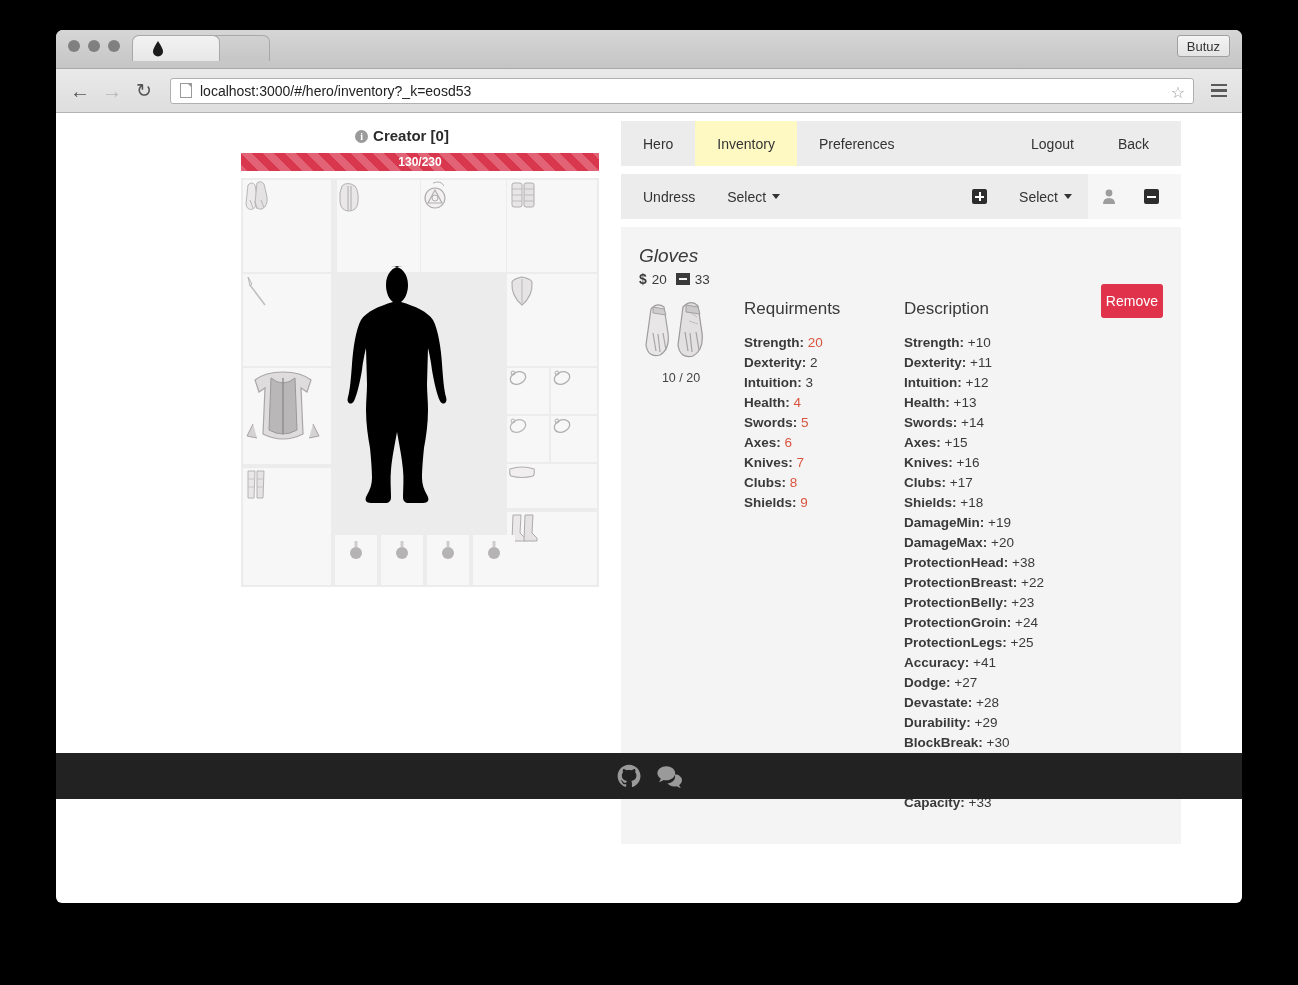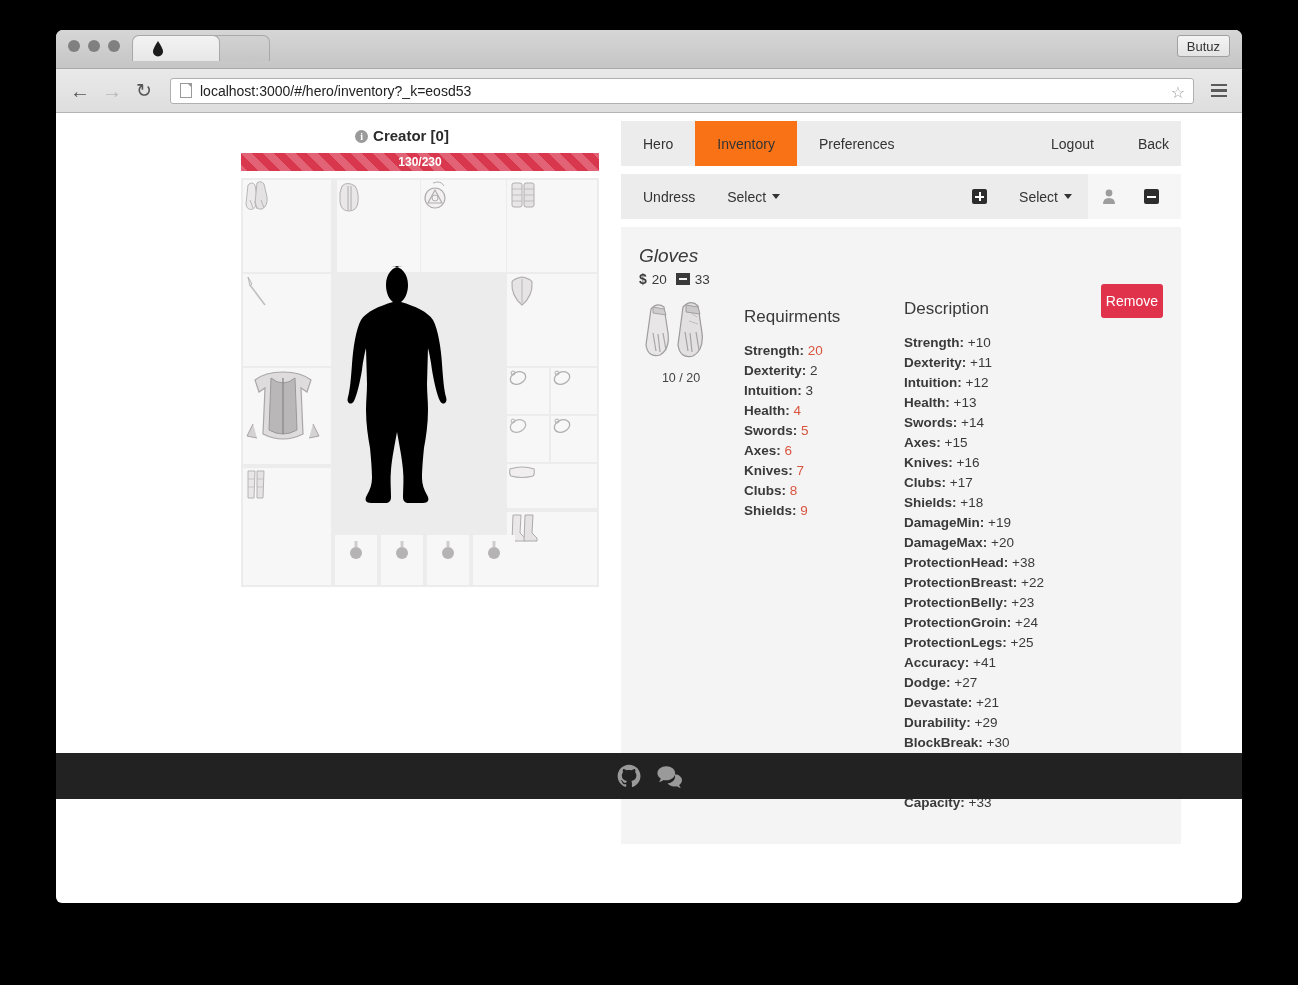--- a/index.html
+++ b/index.html
@@ -166,21 +166,21 @@
   #nav-tabs {
     display: flex; align-items: center;
     height: 45px; margin-top: 8px;
     background: #ececec;
   }
   .nav-tab {
     height: 45px; padding: 0 22px;
     display: flex; align-items: center;
     font-size: 14px; color: #333;
   }
-  .nav-tab.active { background: #f97316; }
+  .nav-tab.active { background: #fef9c3; }
   #nav-spacer { flex: 1; }
 
   #action-toolbar {
     display: flex; align-items: center;
     height: 45px; margin-top: 8px;
     background: #ececec;
   }
   .tool-item {
     height: 45px; padding: 12px 16px;
     display: flex; align-items: center;
@@ -228,21 +228,21 @@
     height: 2px; background: #f4f4f4;
   }
 
   #detail-columns { display: flex; margin-top: 12px; }
   #item-thumb-col { width: 105px; }
   #item-thumb { width: 84px; height: 62px; }
   #item-durability {
     width: 84px; text-align: center; margin-top: 6px;
     font-size: 12.5px; color: #444;
   }
-  .stat-col { width: 160px; margin-top: 8px; }
+  .stat-col { width: 160px; }
   .stat-col-wide { width: 175px; }
   .col-heading {
     font-size: 17px; color: #3a3a3a; margin-bottom: 14px;
   }
   .stat-line {
     font-size: 13.5px; line-height: 20px; color: #3a3a3a;
   }
   .stat-line b { font-weight: bold; }
   .stat-val-red { color: #d9543f; }
   .stat-val-dark { color: #3a3a3a; }
@@ -444,21 +444,21 @@
     </div>
 
     <div id="panel-column">
 
       <div id="nav-tabs">
         <div class="nav-tab">Hero</div>
         <div class="nav-tab active">Inventory</div>
         <div class="nav-tab">Preferences</div>
         <div id="nav-spacer"></div>
         <div class="nav-tab">Logout</div>
-        <div class="nav-tab" style="padding-right:12px;">Back</div>
+        <div class="nav-tab" style="padding-right:32px;">Back</div>
       </div>
 
       <div id="action-toolbar">
         <div class="tool-item" style="padding-left:22px;">Undress</div>
         <div class="tool-item">
           <span>Select</span>
             <span class="caret"></span>
         </div>
         <div id="tool-spacer"></div>
         <div class="tool-item">
@@ -538,21 +538,21 @@
             <div class="stat-line"><b>Shields:</b> <span>+18</span></div>
             <div class="stat-line"><b>DamageMin:</b> <span>+19</span></div>
             <div class="stat-line"><b>DamageMax:</b> <span>+20</span></div>
             <div class="stat-line"><b>ProtectionHead:</b> <span>+38</span></div>
             <div class="stat-line"><b>ProtectionBreast:</b> <span>+22</span></div>
             <div class="stat-line"><b>ProtectionBelly:</b> <span>+23</span></div>
             <div class="stat-line"><b>ProtectionGroin:</b> <span>+24</span></div>
             <div class="stat-line"><b>ProtectionLegs:</b> <span>+25</span></div>
             <div class="stat-line"><b>Accuracy:</b> <span>+41</span></div>
             <div class="stat-line"><b>Dodge:</b> <span>+27</span></div>
-            <div class="stat-line"><b>Devastate:</b> <span>+21</span></div>
+            <div class="stat-line"><b>Devastate:</b> <span>+28</span></div>
             <div class="stat-line"><b>Durability:</b> <span>+29</span></div>
             <div class="stat-line"><b>BlockBreak:</b> <span>+30</span></div>
             <div class="stat-line"><b>ArmorBreak:</b> <span>+31</span></div>
             <div class="stat-line"><b>Hp:</b> <span>+32</span></div>
             <div class="stat-line"><b>Capacity:</b> <span>+33</span></div>
           </div>
         </div>
 
         <button id="remove-button">Remove</button>
       </div>

